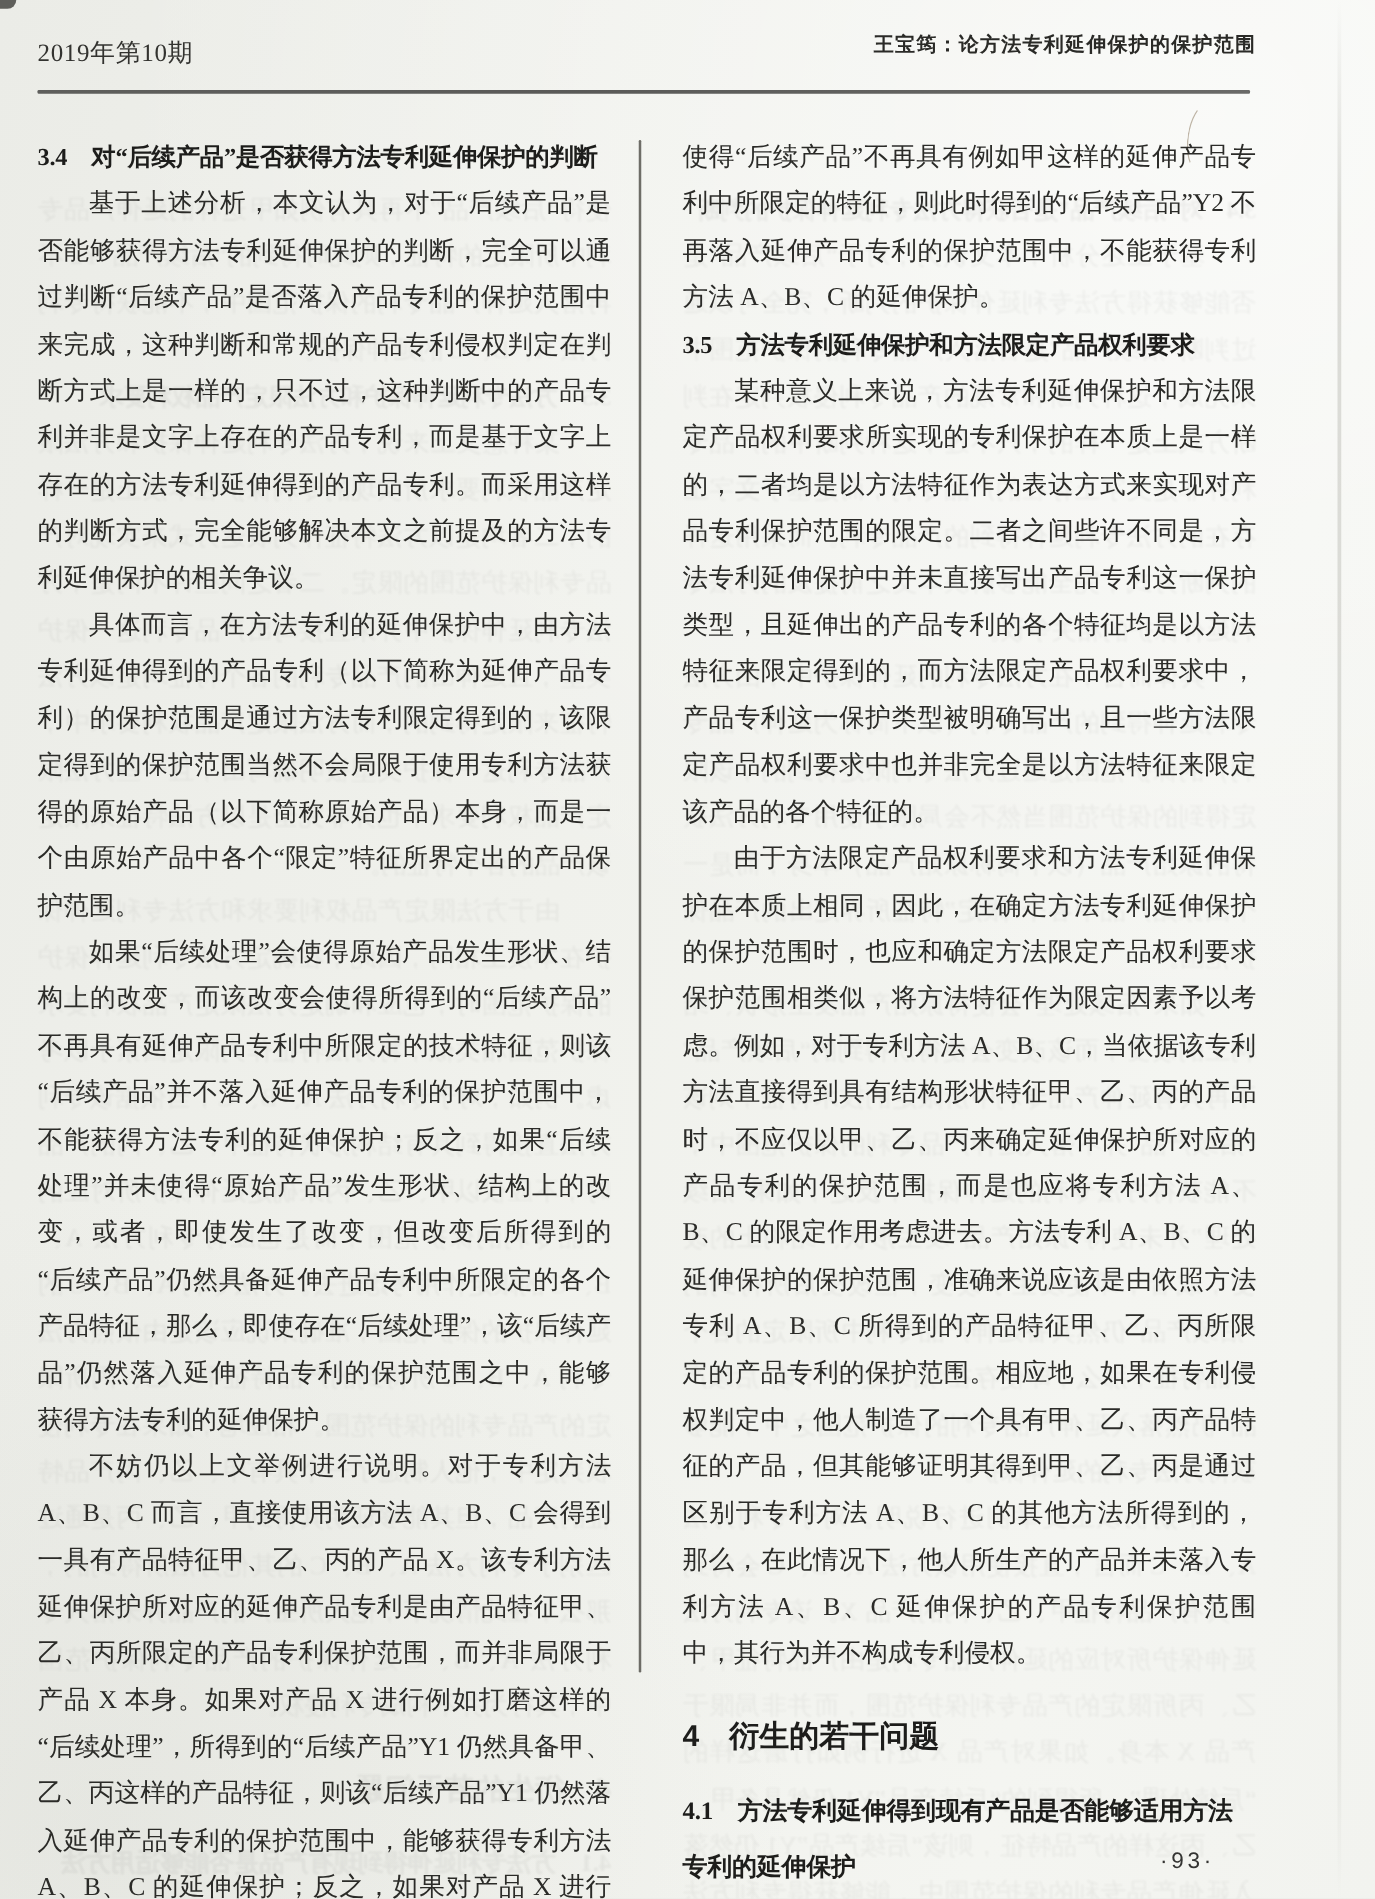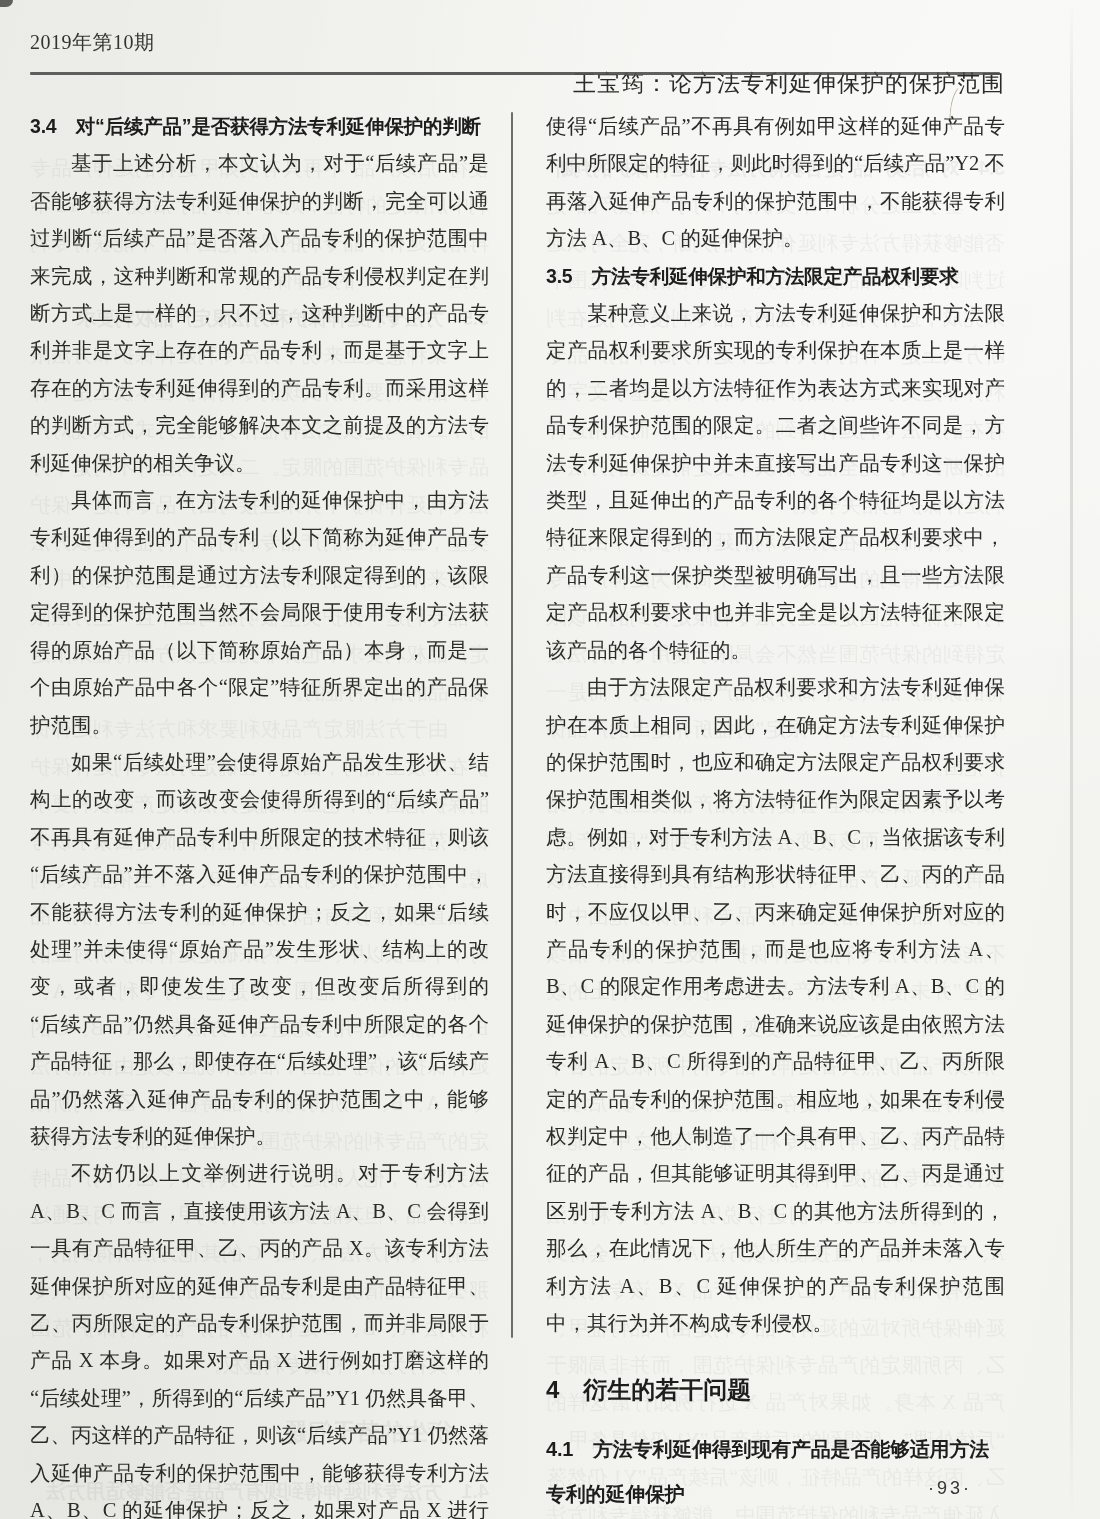--- a/index.html
+++ b/index.html
@@ -38,39 +38,39 @@
     border-radius:50%;transform:rotate(8deg);
   }
   header.pagehead{
     position:absolute;top:26px;left:30px;width:975px;height:34px;
     text-align:right;
   }
   .issue{
     position:absolute;left:0;top:3px;font-size:20px;letter-spacing:.5px;color:#333330;
   }
   .running-title{
-    display:inline-block;font-size:23px;font-weight:400;color:#2a2a27;letter-spacing:1px;margin-top:42px;
+    display:inline-block;font-size:16px;font-weight:700;color:#2a2a27;letter-spacing:1px;
   }
   .header-rule{
     position:absolute;top:72px;left:30px;width:970px;height:2.6px;
     background:linear-gradient(to right,rgba(70,70,68,.85),rgba(82,82,80,.95) 45%,rgba(70,70,68,.8));
     border-radius:1px;
   }
   main.columns{
     position:absolute;top:108px;left:30px;width:975px;
     display:flex;gap:57px;
   }
   .col{width:459px;font-size:20.5px;line-height:37.4px;text-align:justify;}
   .col p{margin:0;text-indent:2em;}
   .col p.noindent{text-indent:0;}
   .col h2,.col h3{
     margin:0;font-family:"Liberation Sans","DejaVu Sans",sans-serif;
     color:var(--heading-ink);font-weight:bold;text-align:left;
   }
-  .col h3{font-size:19.5px;line-height:37.4px;letter-spacing:-.2px;}
+  .col h3{font-size:19.5px;line-height:37.4px;letter-spacing:-.2px;font-family:Liberation Serif, serif;}
   .col h2{font-size:24px;line-height:36px;margin-top:30px;}
   .col h3.sub{line-height:45px;margin-top:19px;margin-bottom:3px;font-size:20px;}
   .column-divider{
     position:absolute;top:112px;left:511px;width:2px;height:1226px;
     background:var(--divider);opacity:.85;border-radius:1px;
   }
   .page-number{
     position:absolute;top:1478px;left:928px;
     font-family:"Liberation Sans","DejaVu Sans",sans-serif;
     font-size:18px;font-weight:500;letter-spacing:3px;color:var(--page-number-ink);

